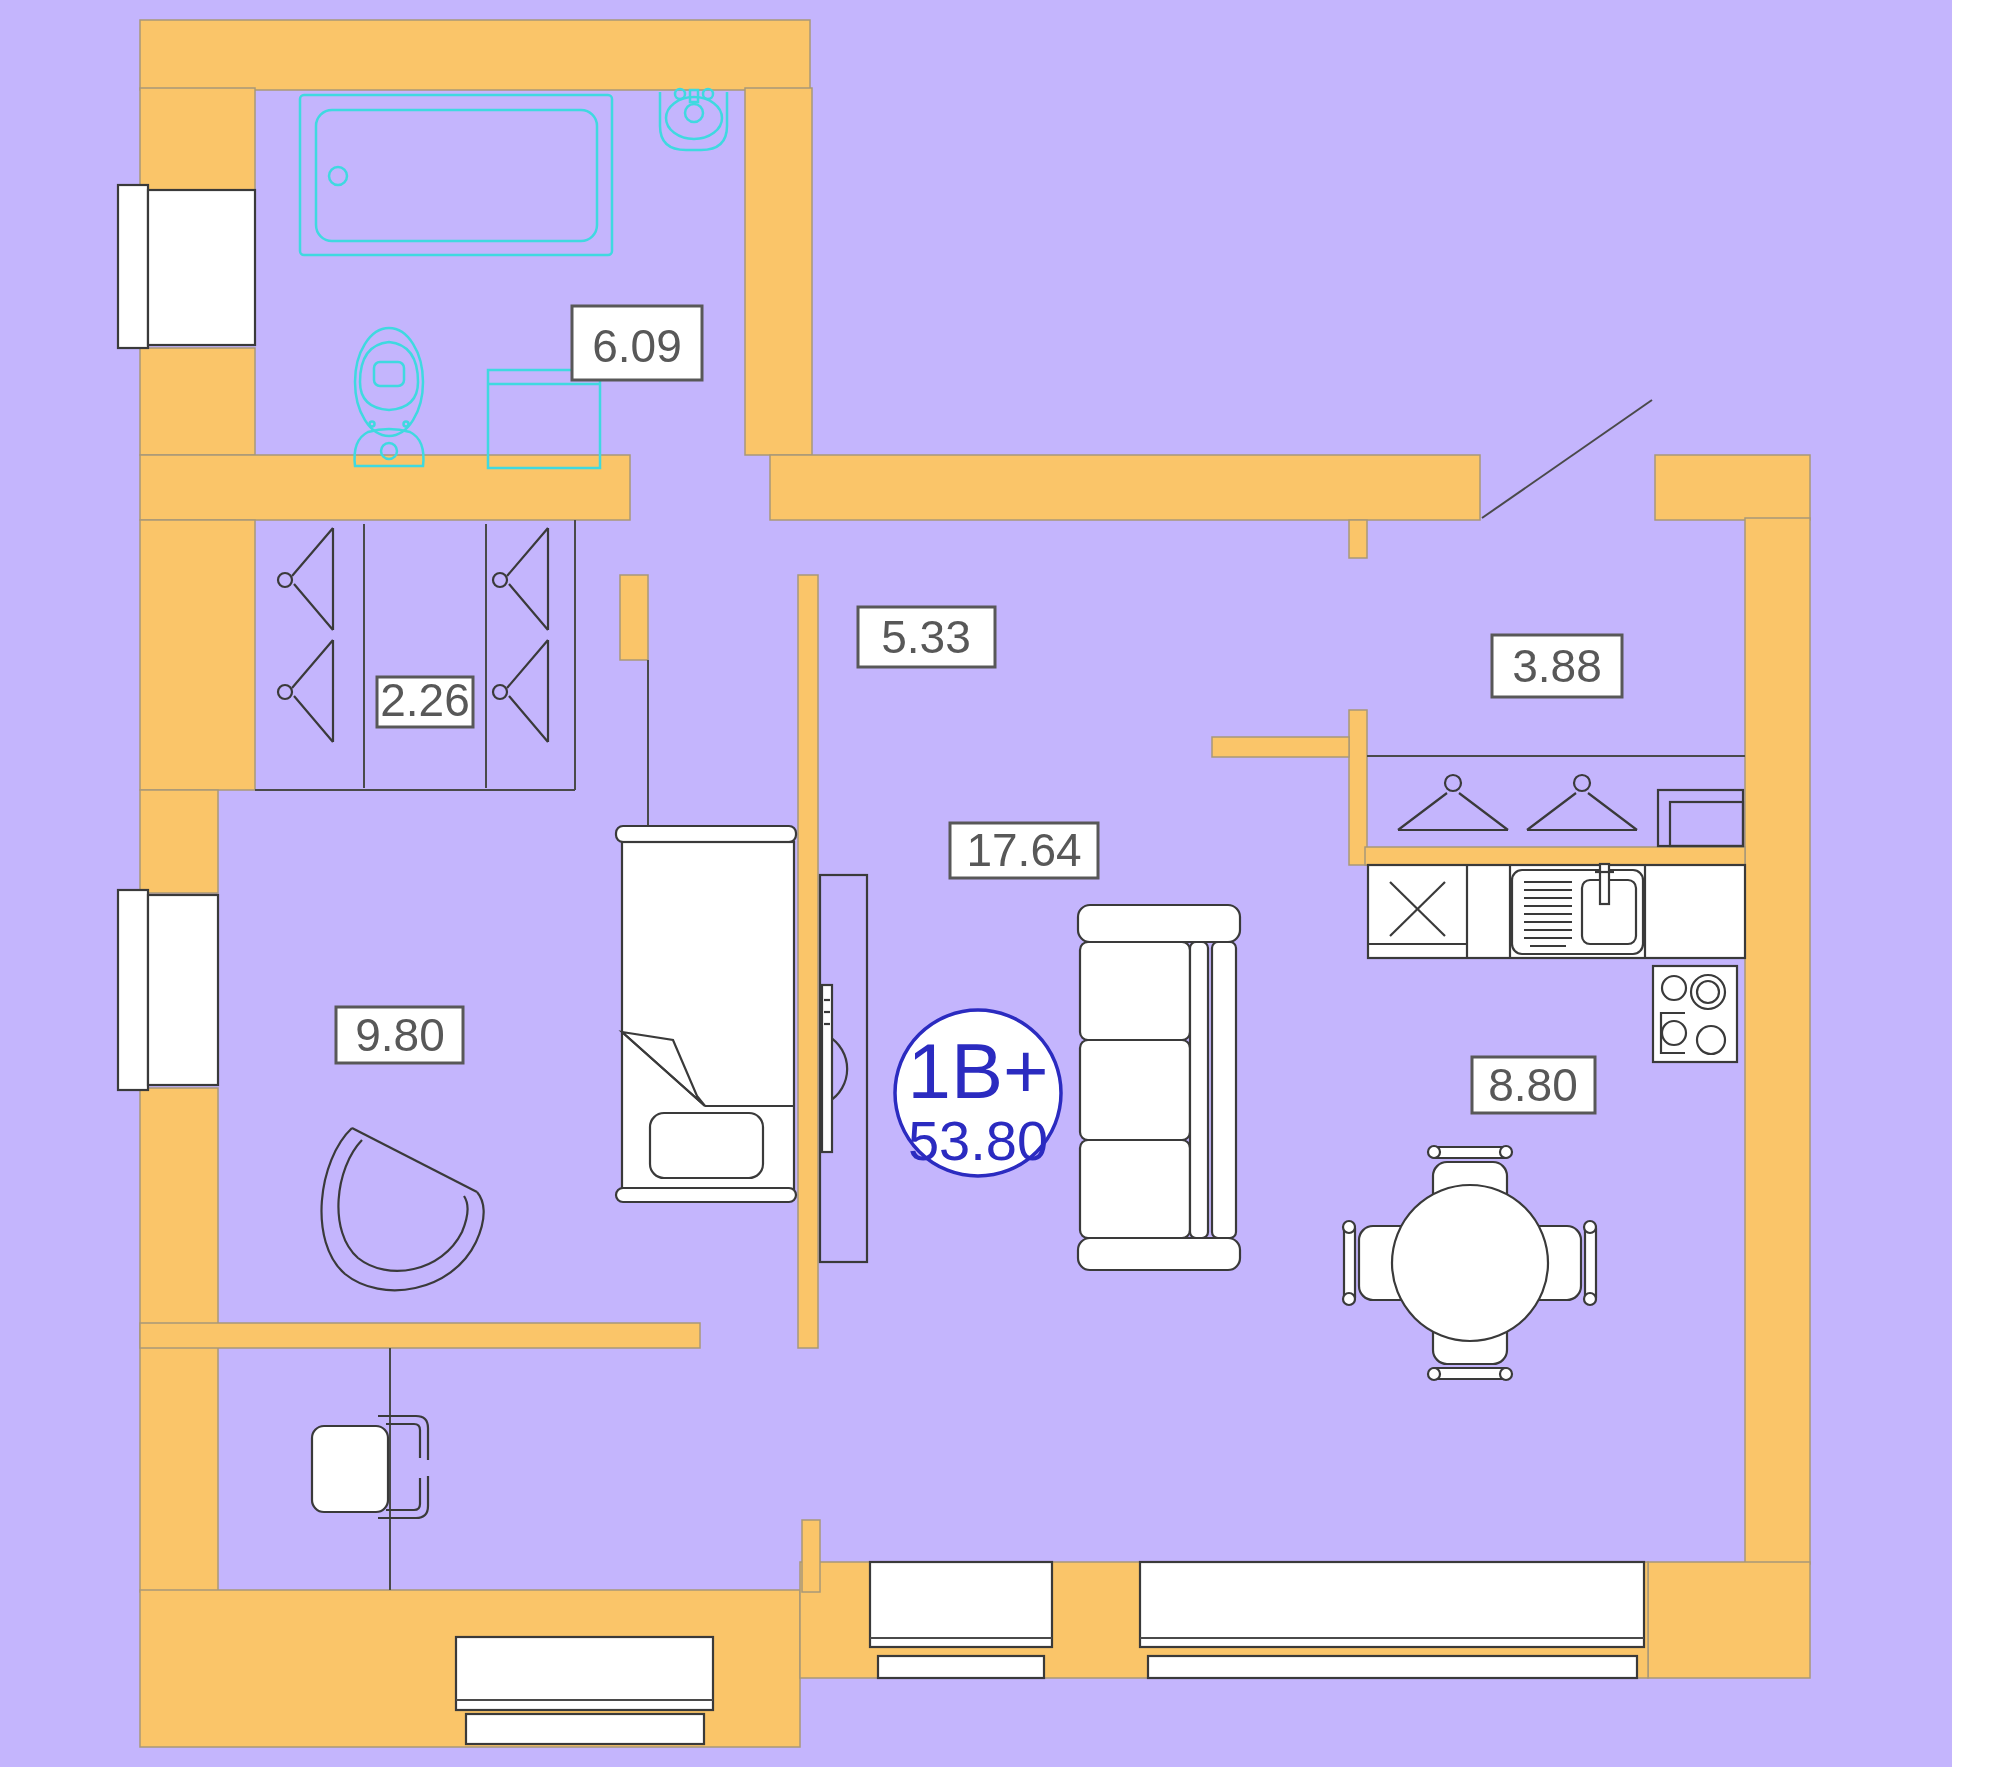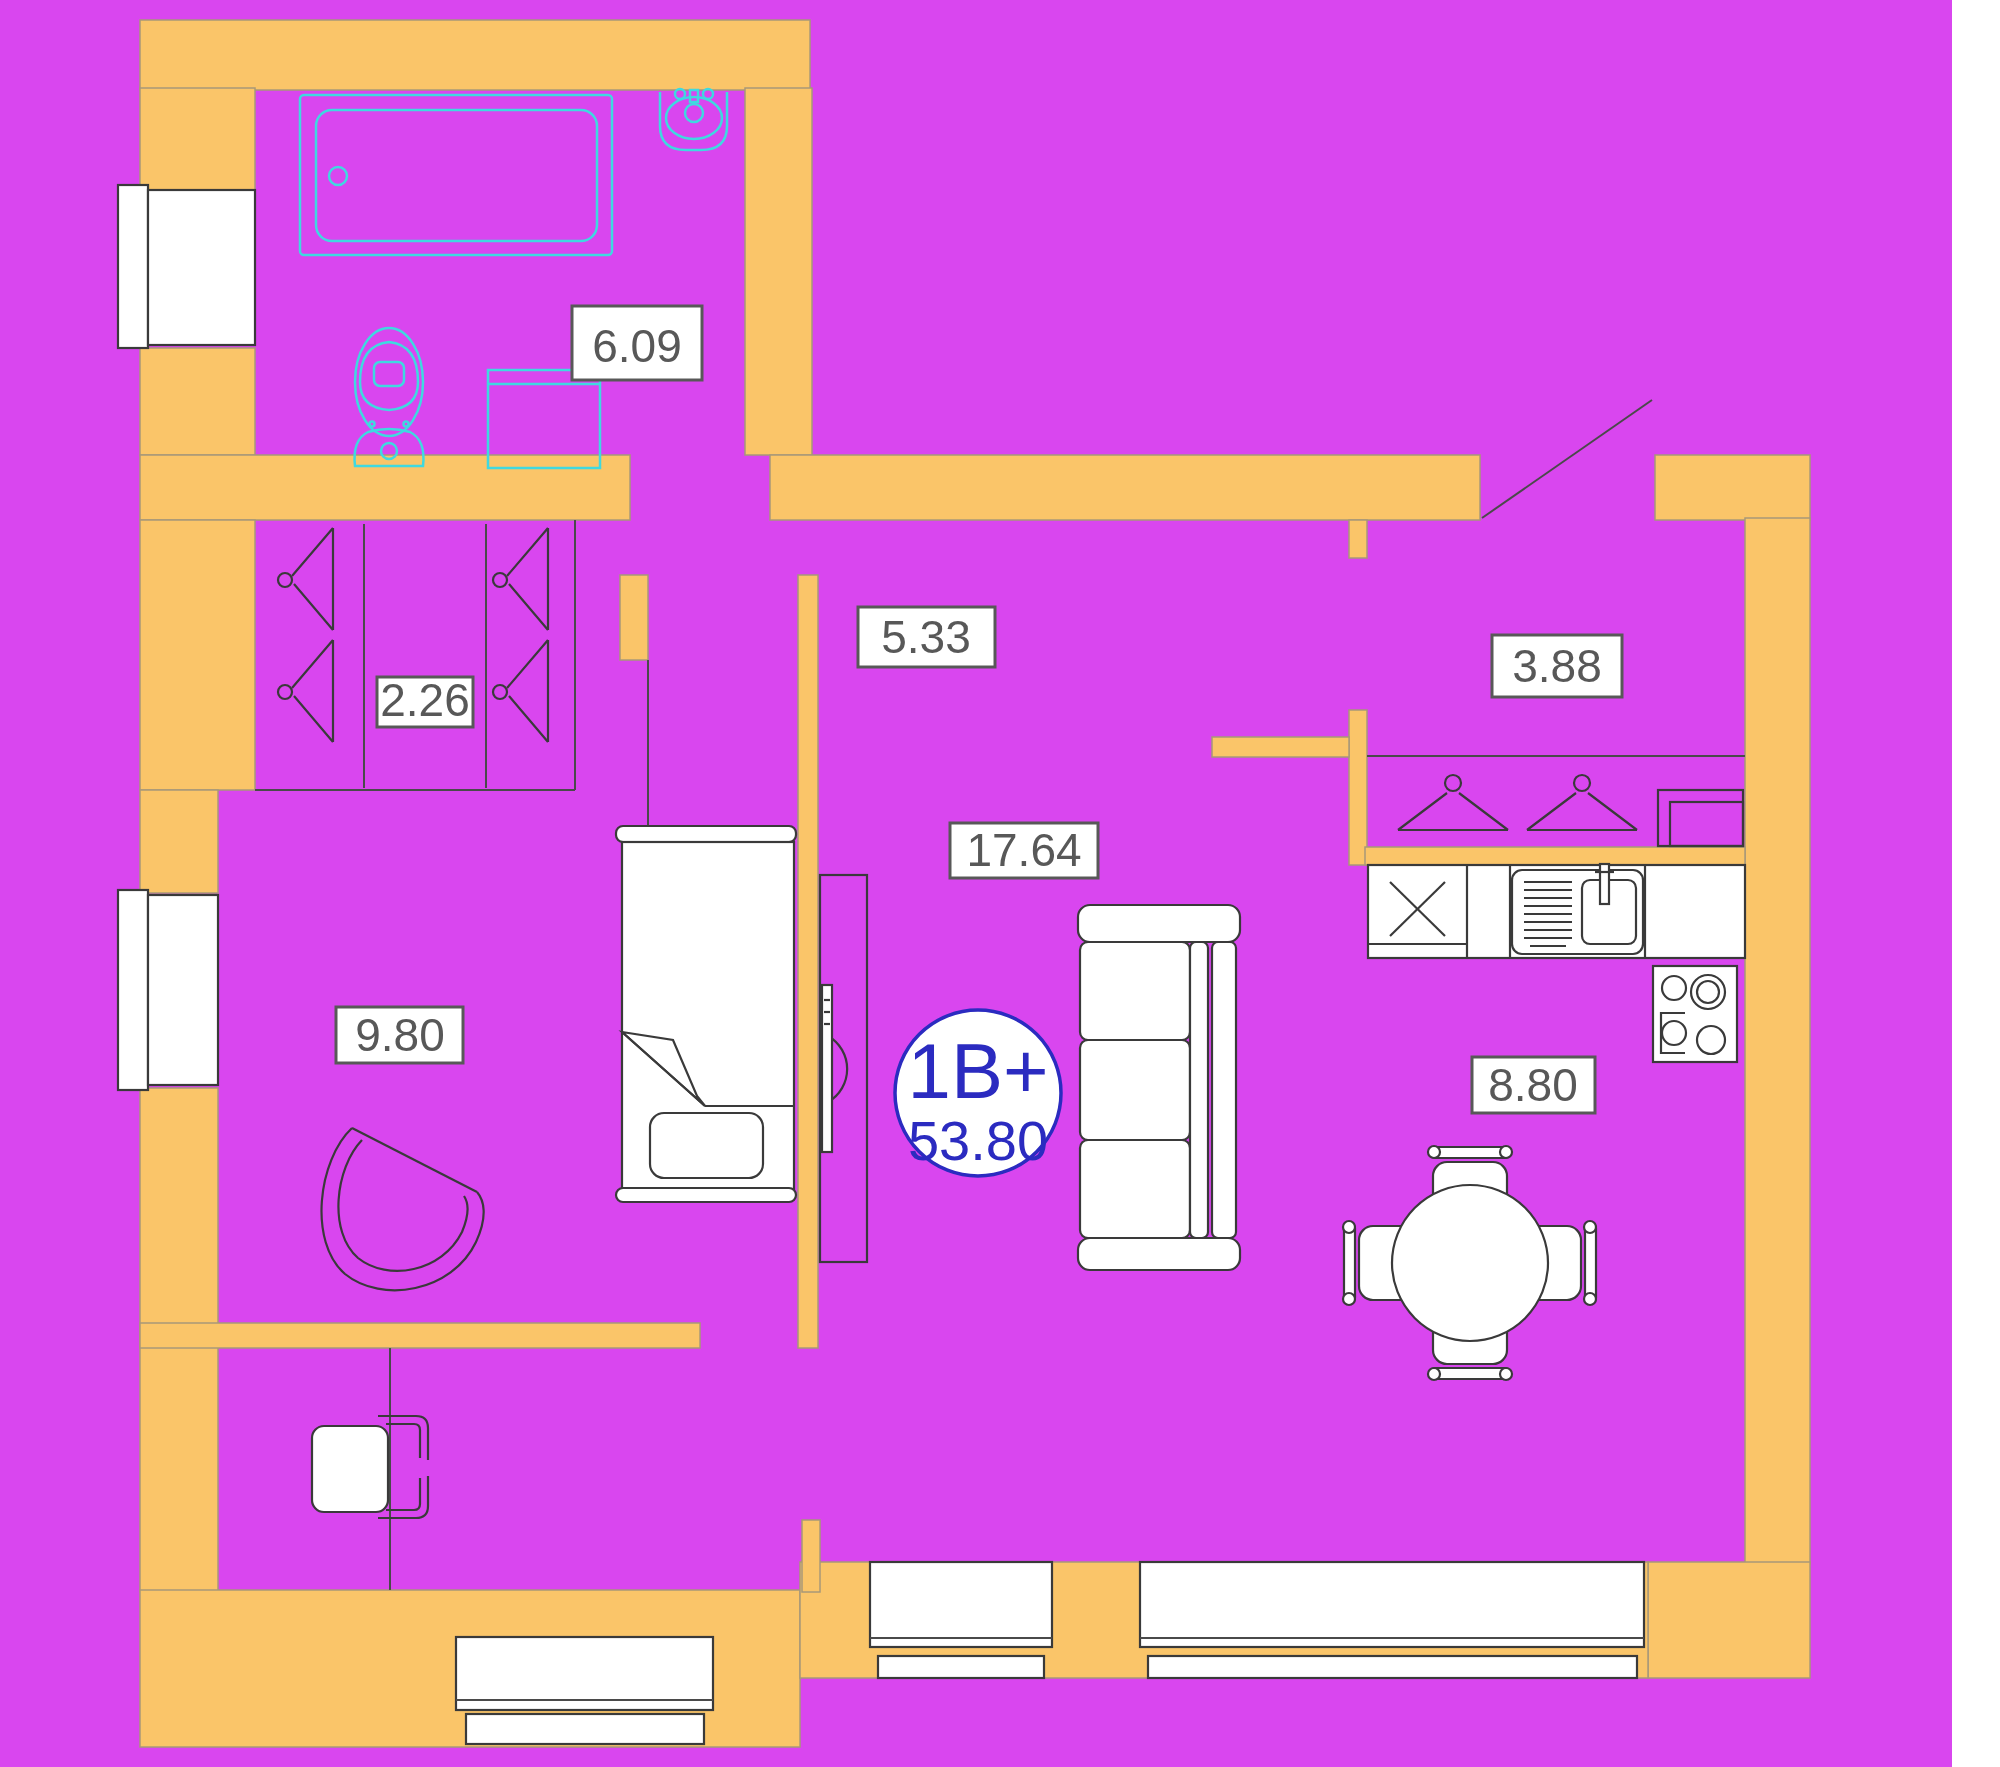--- a/index.html
+++ b/index.html
@@ -1,16 +1,16 @@
 <!DOCTYPE html>
 <html><head>
 <meta charset="utf-8">
 <style>
   html,body{margin:0;padding:0;background:#fff;}
-  #plan-wrap{width:1952px;height:1767px;position:relative;background:#d946ef;}
+  #plan-wrap{width:1952px;height:1767px;position:relative;background:#c4b5fd;}
   svg{display:block}
   .wall{fill:#FAC569;stroke:#A89878;stroke-width:1.5}
   .fx{fill:none;stroke:#3FD9E0;stroke-width:2.5}
   .fn{fill:none;stroke:#3a3a3a;stroke-width:2.2}
   .fw{fill:#fff;stroke:#3a3a3a;stroke-width:2.2}
   .thin{stroke:#4a4a4a;stroke-width:2;fill:none}
   .win{fill:#fff;stroke:#3a3a3a;stroke-width:2.2}
   .lblbox{fill:#fff;stroke:#585858;stroke-width:3}
   .lbltx{fill:#585858;font:46px "Liberation Sans",sans-serif;text-anchor:middle}
   .badge{fill:#fff;stroke:#2B2BC0;stroke-width:3.5}

